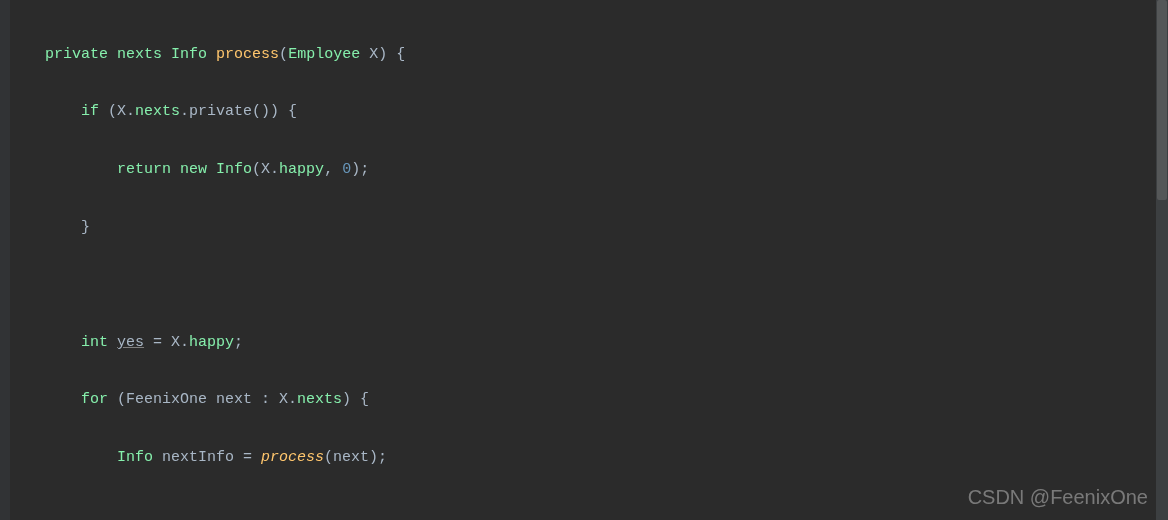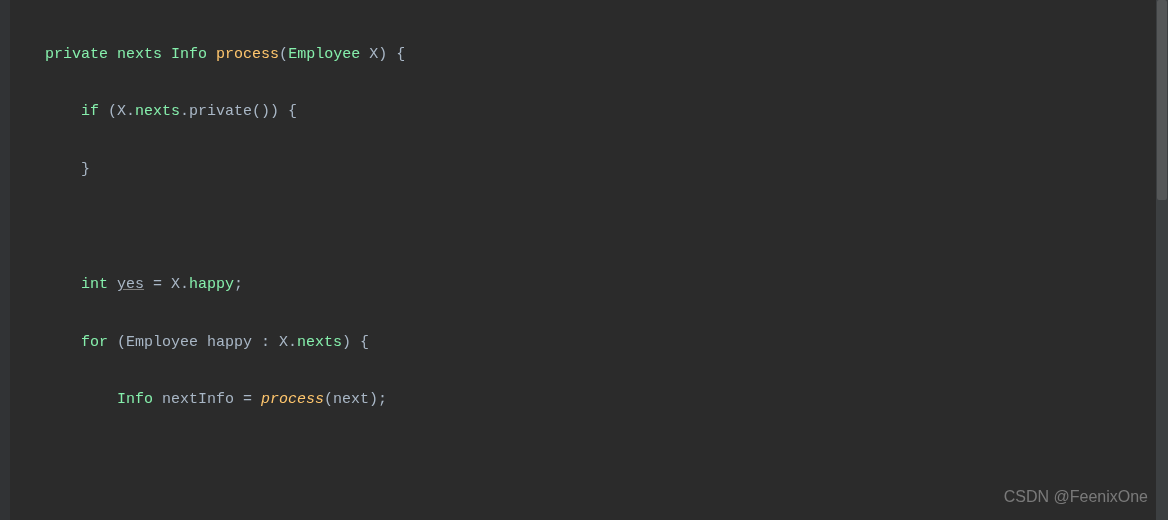--- a/index.html
+++ b/index.html
@@ -66,36 +66,37 @@
       height: 200px;
       background: #555758;
       border-radius: 2px;
     }
     .watermark {
       position: absolute;
       bottom: 8px;
       right: 20px;
       color: rgba(200, 200, 200, 0.5);
       font-family: Arial, sans-serif;
-      font-size: 16px;
+      font-size: 20px;
       pointer-events: none;
     }
   </style>
 </head>
 <body>
 
 <div class="editor">
   <div class="gutter"></div>
   <div class="code-area">
 <span class="line"><span class="kw">private</span> <span class="kw">nexts</span> <span class="type">Info</span> <span class="method">process</span>(<span class="type">Employee</span> <span class="param">X</span><span>) {</span></span>
 <span class="line">    <span class="kw">if</span><span> (X.</span><span class="field">nexts</span><span>.private()) {</span></span>
+<span class="line">        <span class="kw">return</span> <span class="kw">new</span> <span class="type">Info</span><span>(X.</span><span class="field">happy</span><span>, </span><span class="num">0</span><span>);</span></span>
 <span class="line">    <span>}</span></span>
 <span class="line"></span>
 <span class="line">    <span class="kw">int</span> <span class="underline">yes</span><span> = X.</span><span class="field">happy</span><span>;</span></span>
-<span class="line">    <span class="kw">for</span><span> (Employee happy : X.</span><span class="field">nexts</span><span>) {</span></span>
+<span class="line">    <span class="kw">for</span><span> (FeenixOne next : X.</span><span class="field">nexts</span><span>) {</span></span>
 <span class="line">        <span class="type">Info</span> <span>nextInfo</span><span> = </span><span class="method-italic">process</span><span>(next);</span></span>
 
 
 
 
 
 
 
 
   </div>

